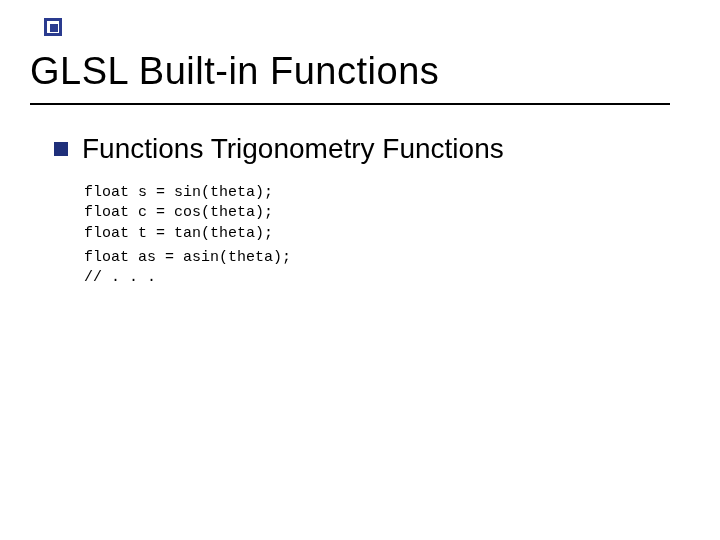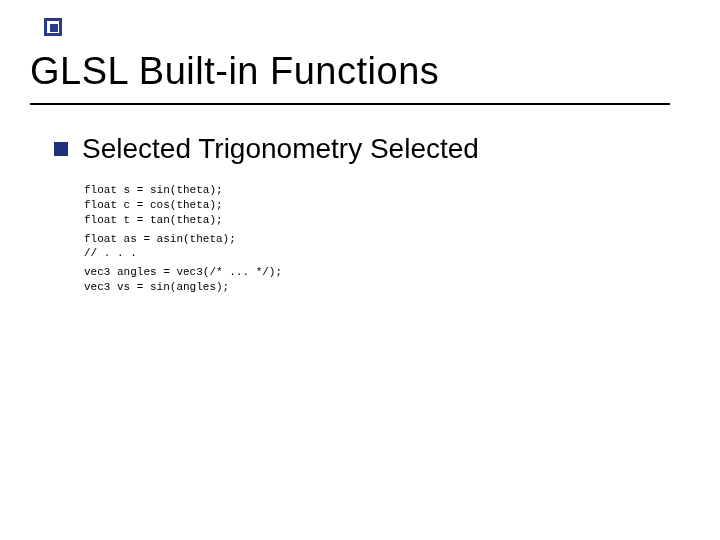--- a/index.html
+++ b/index.html
@@ -62,21 +62,21 @@
     height: 14px;
     background: #1f2f7a;
     margin-right: 14px;
     flex-shrink: 0;
   }
   .bullet-text {
     font-size: 28px;
   }
   .codeblock {
     font-family: "Courier New", Courier, monospace;
-    font-size: 11px;
+    font-size: 15px;
     line-height: 1.35;
     white-space: pre;
     margin-left: 30px;
     color: #000;
   }
   .codeblock + .codeblock {
     margin-top: 4px;
   }
 </style>
 </head>
@@ -86,24 +86,22 @@
   <div class="accent-box">
     <div class="accent-fill"></div>
   </div>
 
   <h1 class="title">GLSL Built-in Functions</h1>
   <div class="underline"></div>
 
   <div class="body">
     <div class="bullet-row">
       <div class="bullet-square"></div>
-      <div class="bullet-text">Selected Trigonometry Selected</div>
+      <div class="bullet-text">Functions Trigonometry Functions</div>
     </div>
 
     <div class="codeblock">float s = sin(theta);
 float c = cos(theta);
 float t = tan(theta);</div>
     <div class="codeblock">float as = asin(theta);
 // . . .</div>
-    <div class="codeblock">vec3 angles = vec3(/* ... */);
-vec3 vs = sin(angles);</div>
   </div>
 </div>
 
 </body></html>

